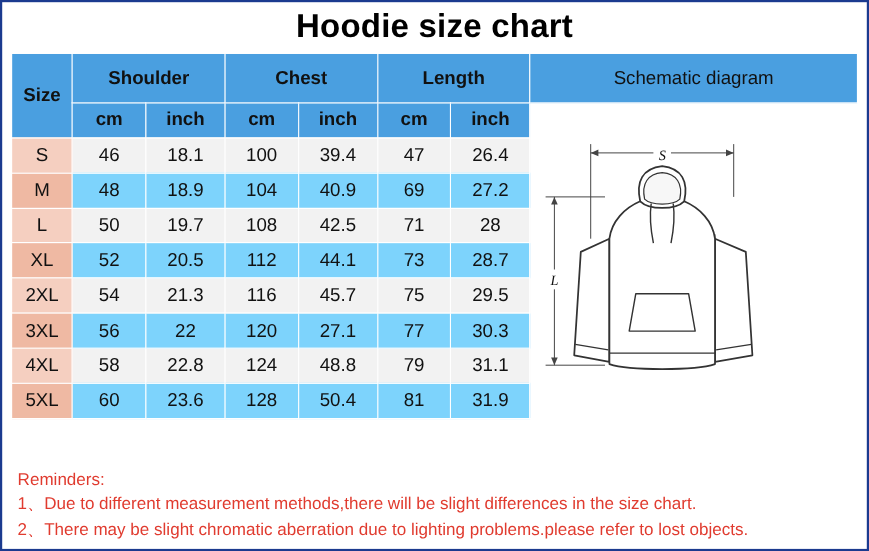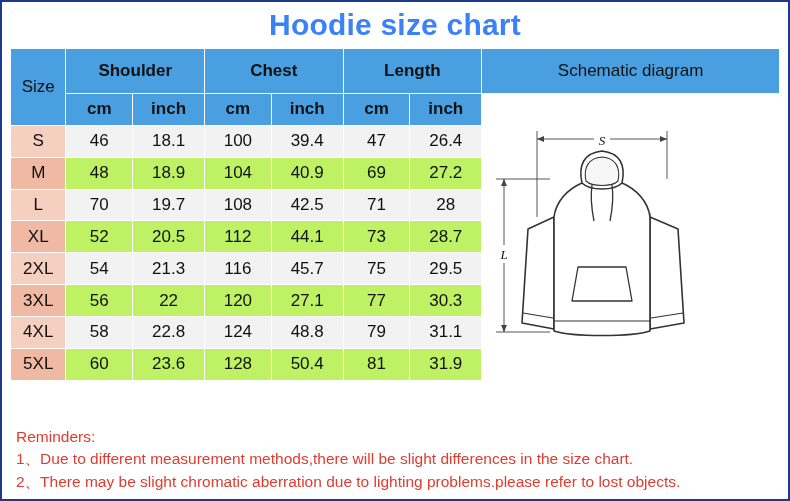--- a/index.html
+++ b/index.html
@@ -18,21 +18,21 @@
     width: 790px;
     height: 501px;
     box-sizing: border-box;
     border: 2px solid #1b3a8f;
     background: #ffffff;
   }
   .title {
     text-align: center;
     font-size: 30px;
     font-weight: bold;
-    color: #3b82f6;
+    color: #000000;
     padding: 6px 0 6px 0;
     letter-spacing: 0.2px;
   }
   .chart-wrap {
     position: relative;
     margin: 0 8px;
     height: 333px;
   }
   table.size-table {
     border-collapse: collapse;
@@ -50,21 +50,21 @@
   }
   .hdr-blue {
     background: #4a9fe0;
     color: #ffffff;
     font-weight: bold;
     font-size: 17px;
   }
   .hdr-size {
     background: #4a9fe0;
     color: #ffffff;
-    font-weight: normal;
+    font-weight: bold;
     font-size: 19px;
   }
   .schematic-cell {
     background: #ffffff;
     border: 1px solid #ffffff;
     vertical-align: top;
   }
   .schematic-head {
     background: #4a9fe0;
     color: #ffffff;
@@ -76,21 +76,21 @@
     background: #f5cfc0;
     font-weight: normal;
     font-size: 17px;
   }
   .row-label-dark {
     background: #efb9a3;
     font-weight: normal;
     font-size: 17px;
   }
   .cell-light { background: #f2f2f2; }
-  .cell-dark  { background: #bef264; }
+  .cell-dark  { background: #7dd3fc; }
   .col-w-size { width: 54px; }
   .col-w-num  { width: 65px; }
   .col-w-num2 { width: 70px; }
   .schematic-col { width: 290px; }
   .diagram-box {
     position: relative;
     width: 100%;
     height: 240px;
   }
   .reminders {
@@ -223,21 +223,21 @@
           <td class="cell-dark">48</td>
           <td class="cell-dark">18.9</td>
           <td class="cell-dark">104</td>
           <td class="cell-dark">40.9</td>
           <td class="cell-dark">69</td>
           <td class="cell-dark">27.2</td>
         </tr>
 
         <tr>
           <td class="row-label-light">L</td>
-          <td class="cell-light">70</td>
+          <td class="cell-light">50</td>
           <td class="cell-light">19.7</td>
           <td class="cell-light">108</td>
           <td class="cell-light">42.5</td>
           <td class="cell-light">71</td>
           <td class="cell-light">28</td>
         </tr>
 
         <tr>
           <td class="row-label-dark">XL</td>
           <td class="cell-dark">52</td>

